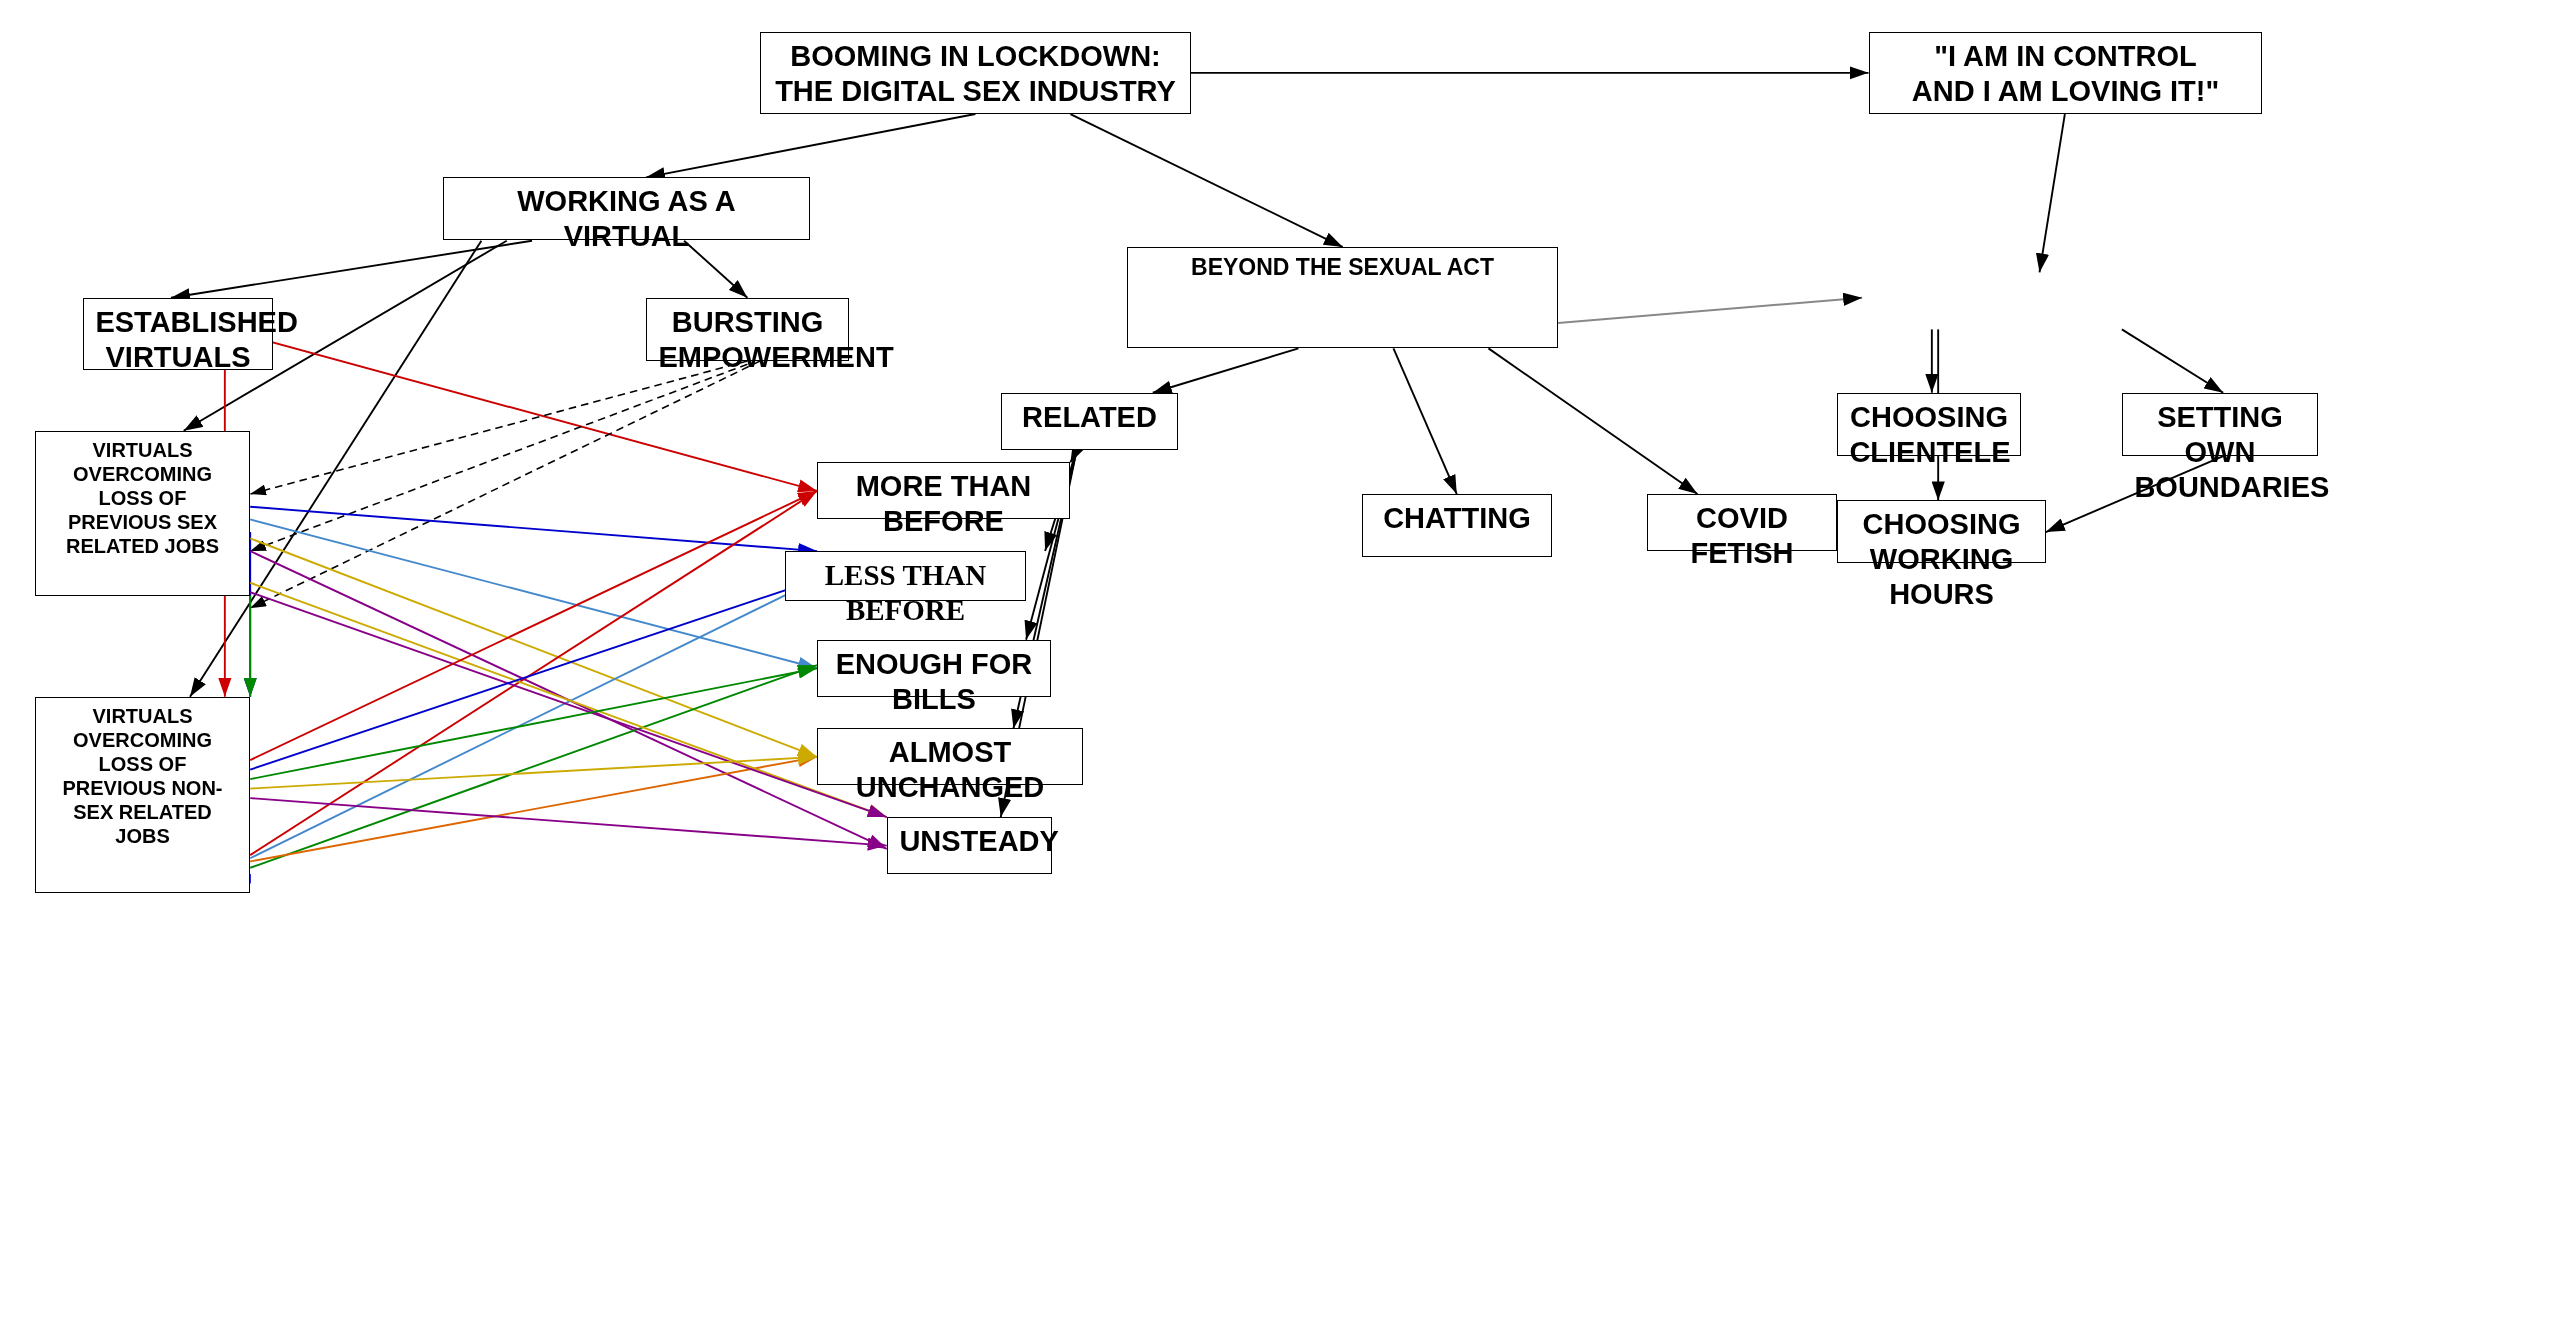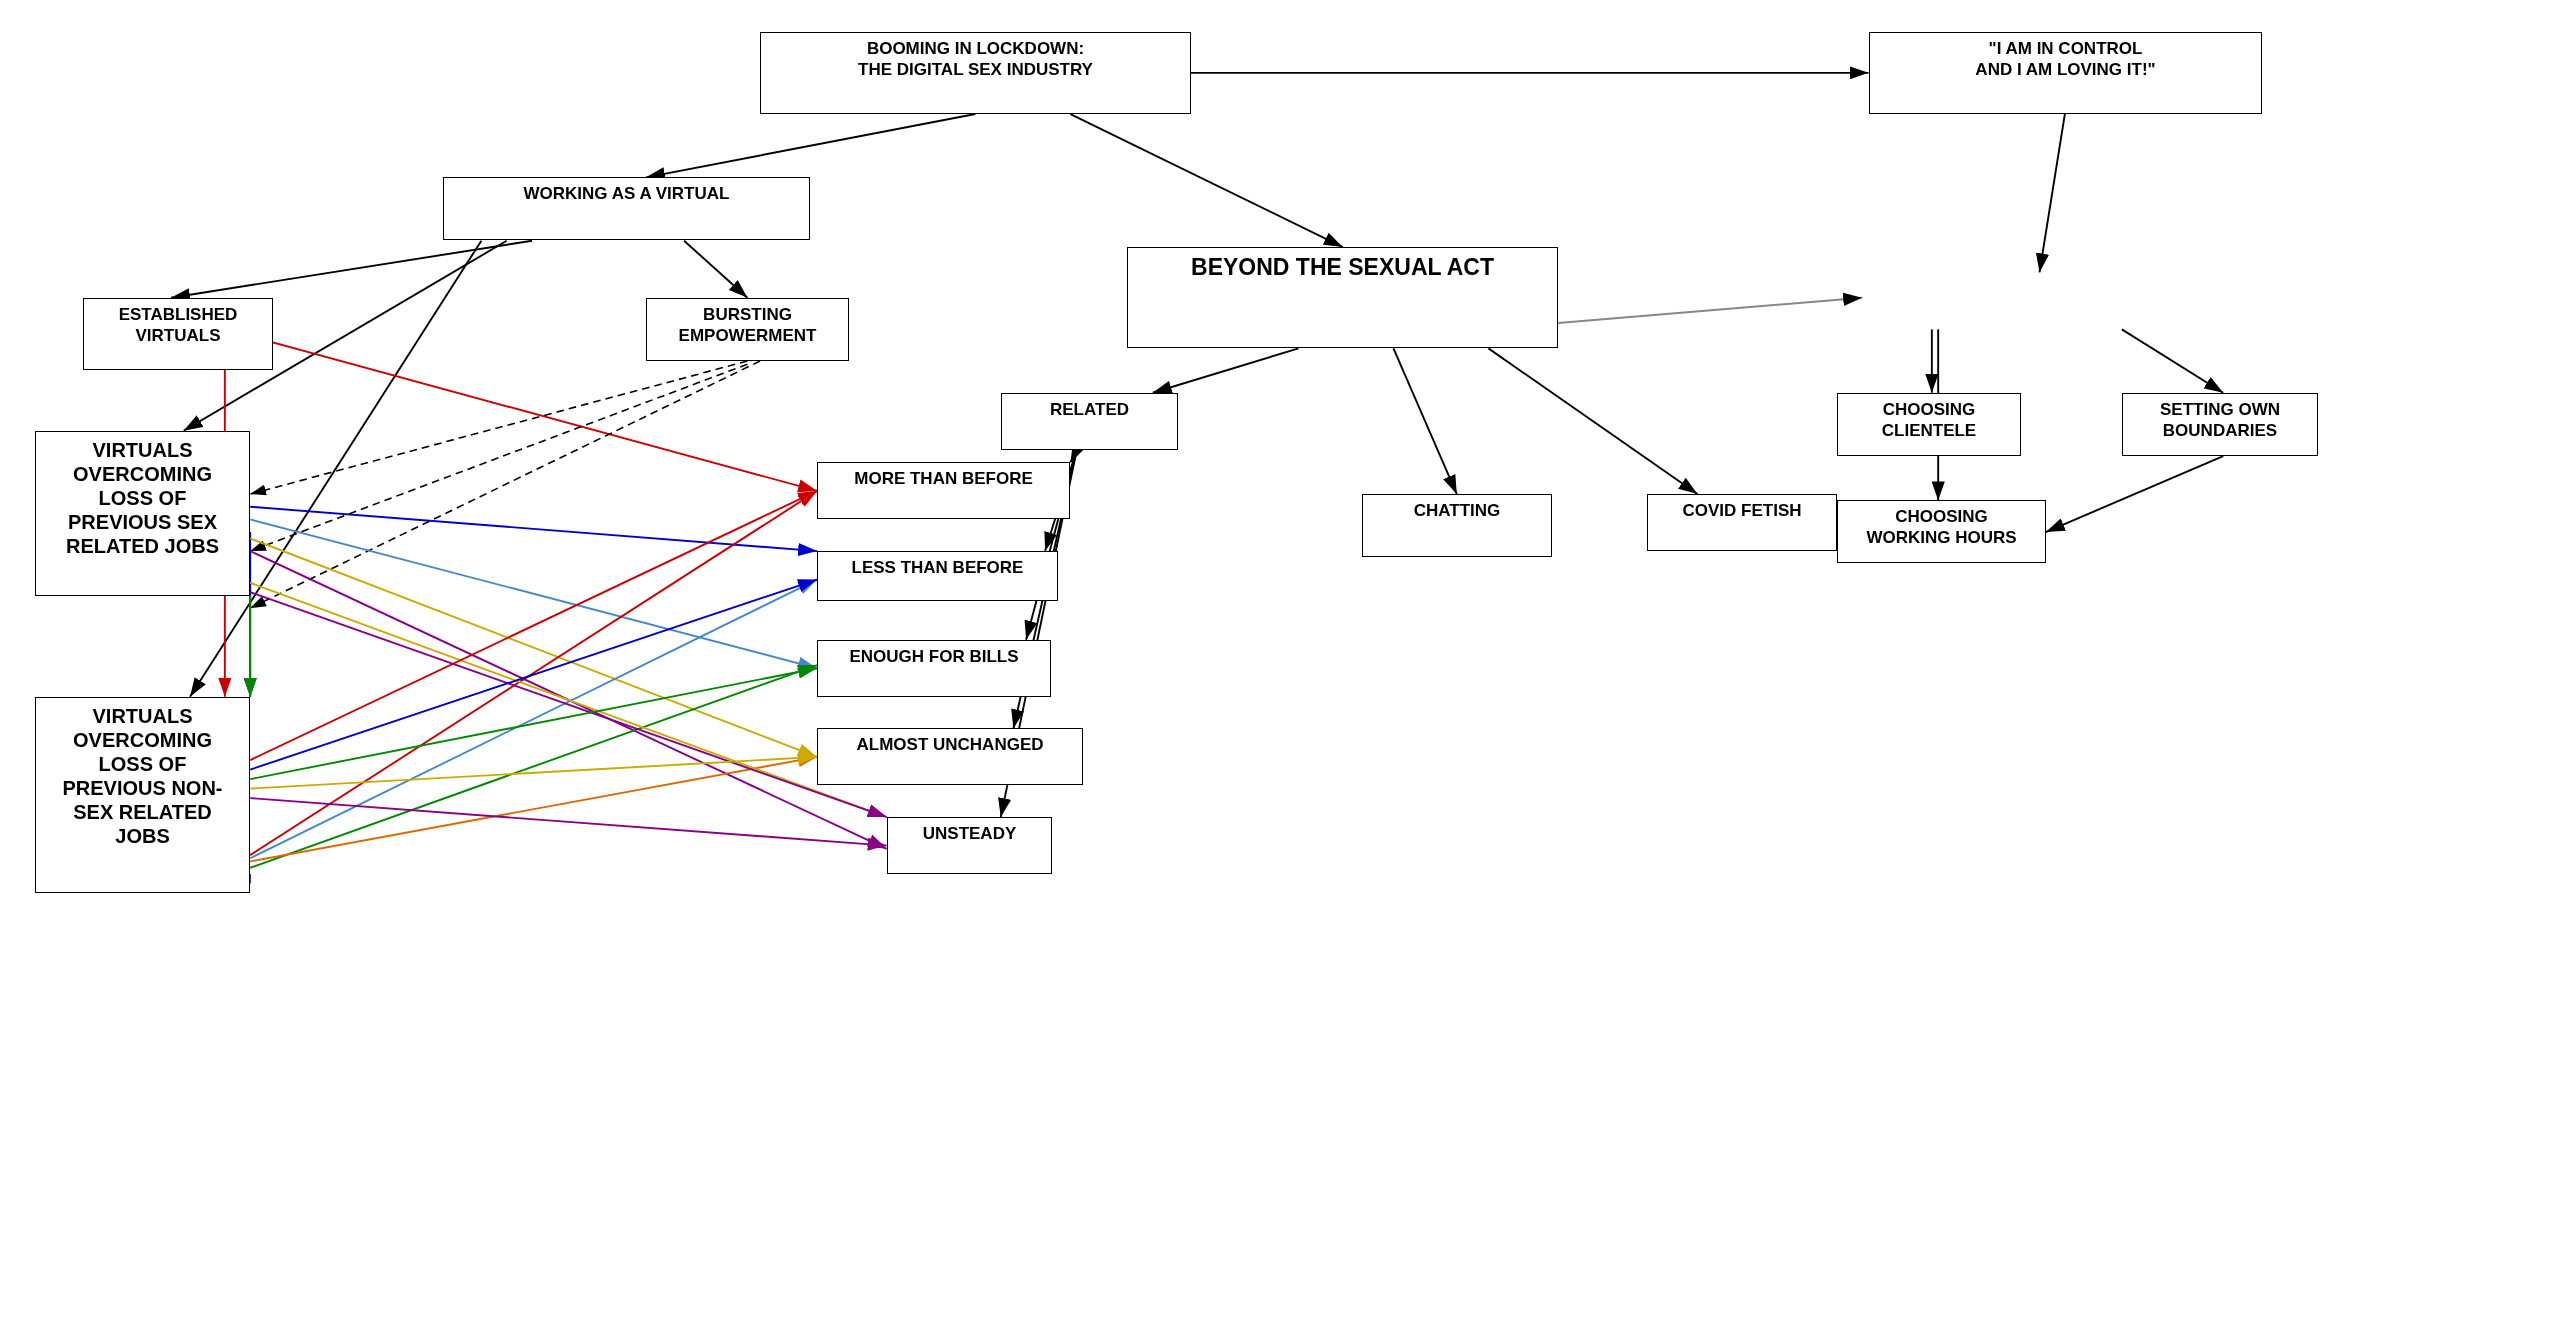--- a/index.html
+++ b/index.html
@@ -16,21 +16,21 @@
       width: 2576px;
       height: 1327px;
     }
     .node {
       position: absolute;
       border: 1.9px solid #000;
       background: #fff;
       padding: 6.3px 11.4px;
       text-align: center;
       font-weight: bold;
-      font-size: 17px;
+      font-size: 29px;
       line-height: 1.2;
       white-space: pre-line;
     }
     svg.arrows {
       position: absolute;
       top: 0; left: 0;
       width: 2576px;
       height: 1327px;
       pointer-events: none;
     }
@@ -172,21 +172,21 @@
   <div class="node" style="left:1647px;top:494px;width:190px;height:57px;">COVID FETISH</div>
 
   <div class="node" style="left:35px;top:431px;width:215px;height:165px;font-size:20px;">VIRTUALS
 OVERCOMING
 LOSS OF
 PREVIOUS SEX
 RELATED JOBS</div>
 
   <div class="node" style="left:817px;top:462px;width:253px;height:57px;">MORE THAN BEFORE</div>
 
-  <div class="node" style="left:817px;top:551px;width:241px;height:50px;">LESS THAN BEFORE</div>
+  <div class="node" style="left:785px;top:551px;width:241px;height:50px;font-family:Liberation Serif, serif;">LESS THAN BEFORE</div>
 
   <div class="node" style="left:817px;top:640px;width:234px;height:57px;">ENOUGH FOR BILLS</div>
 
   <div class="node" style="left:817px;top:728px;width:266px;height:57px;">ALMOST UNCHANGED</div>
 
   <div class="node" style="left:887px;top:817px;width:165px;height:57px;">UNSTEADY</div>
 
   <div class="node" style="left:1837px;top:393px;width:184px;height:63px;">CHOOSING
 CLIENTELE</div>
 

